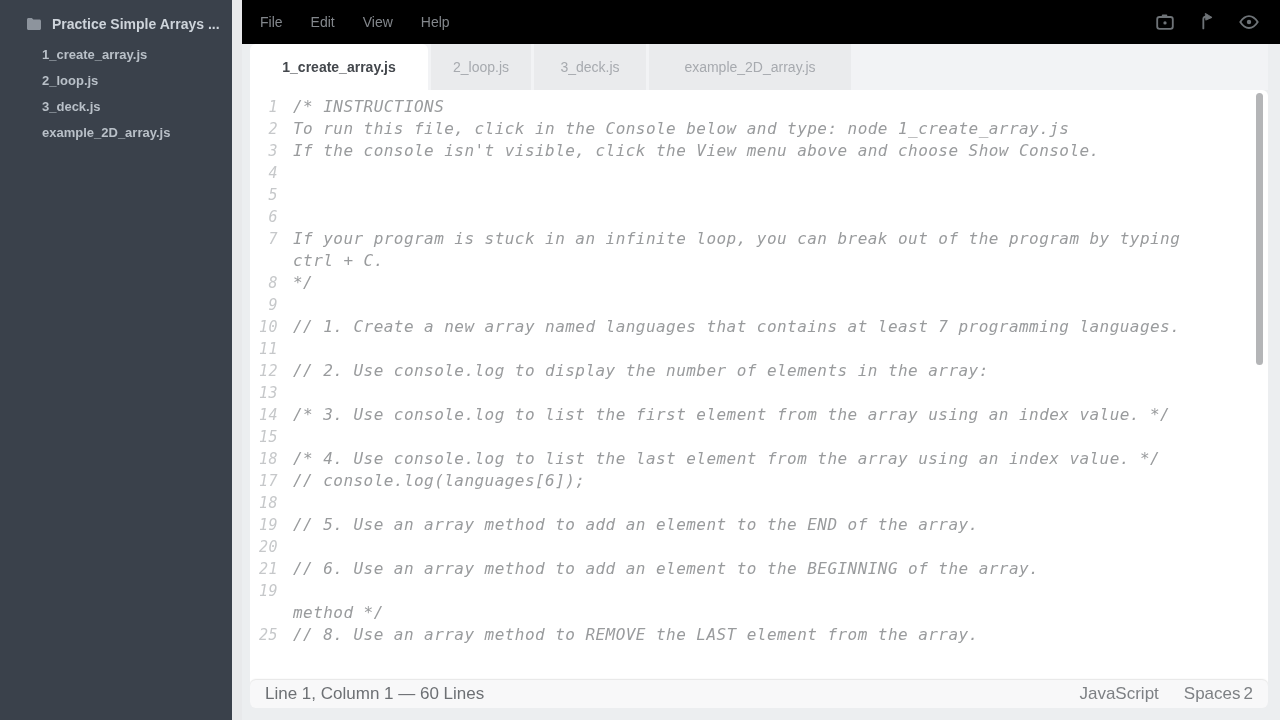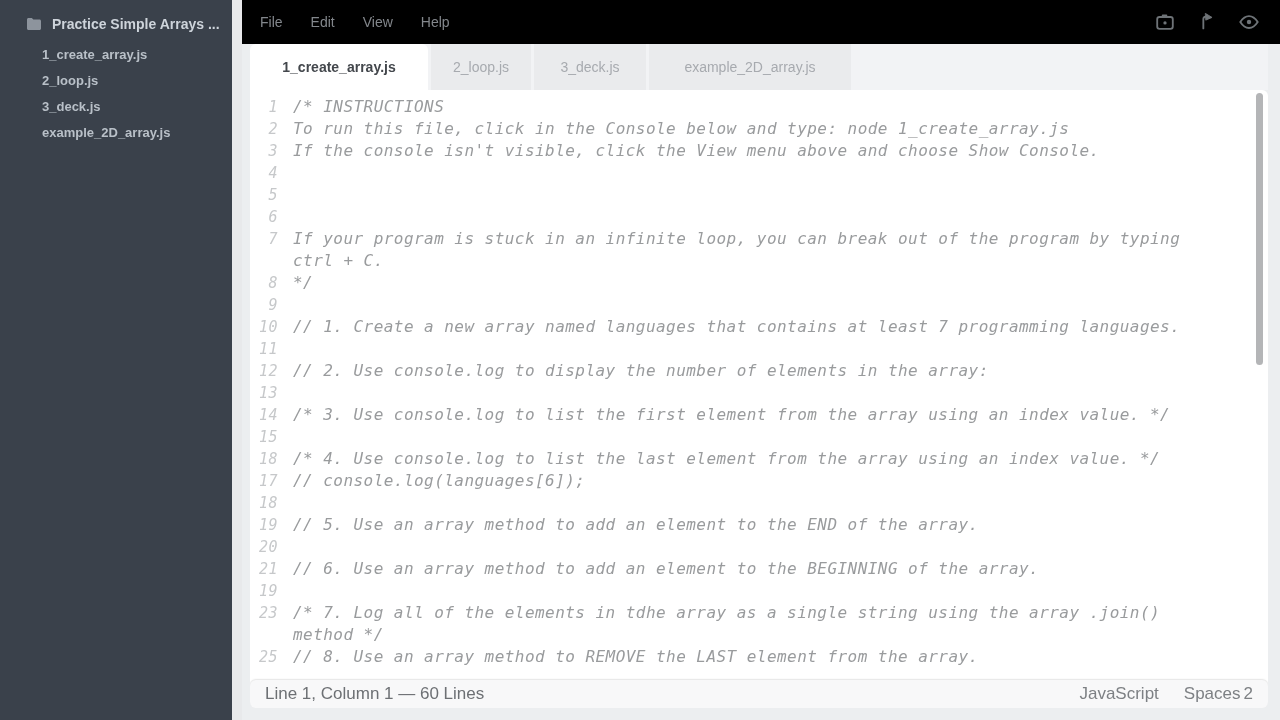--- a/index.html
+++ b/index.html
@@ -280,24 +280,20 @@
         <div class="code-row">
           <span class="ln">21</span>
           <span class="ct">// 6. Use an array method to add an element to the BEGINNING of the array.</span>
         </div>
 
         <div class="code-row">
           <span class="ln">19</span>
           <span class="ct"></span>
         </div>
 
-        <div class="code-row">
-          <span class="ln">23</span>
-          <span class="ct">/* 7. Log all of the elements in tdhe array as a single string using the array .join()</span>
-        </div>
 
         <div class="code-row">
           <span class="ln"></span>
           <span class="ct">method */</span>
         </div>
 
 
         <div class="code-row">
           <span class="ln">25</span>
           <span class="ct">// 8. Use an array method to REMOVE the LAST element from the array.</span>

